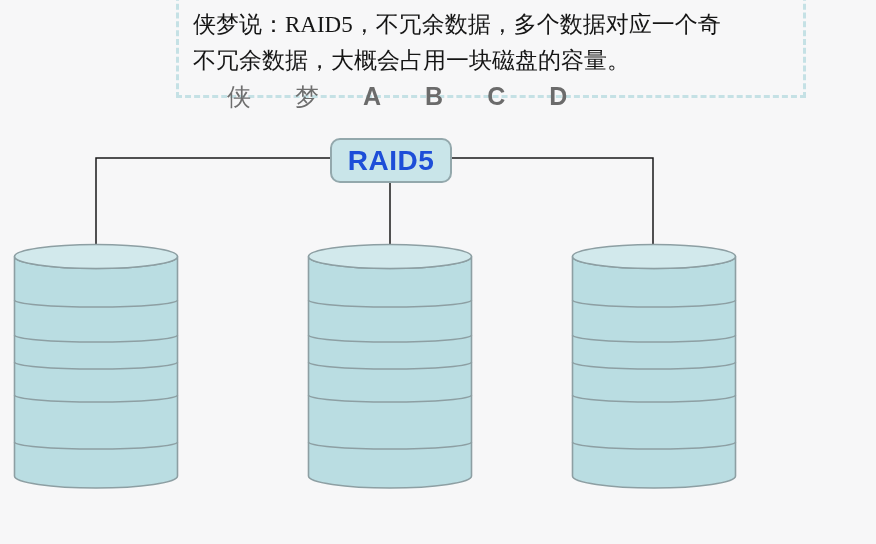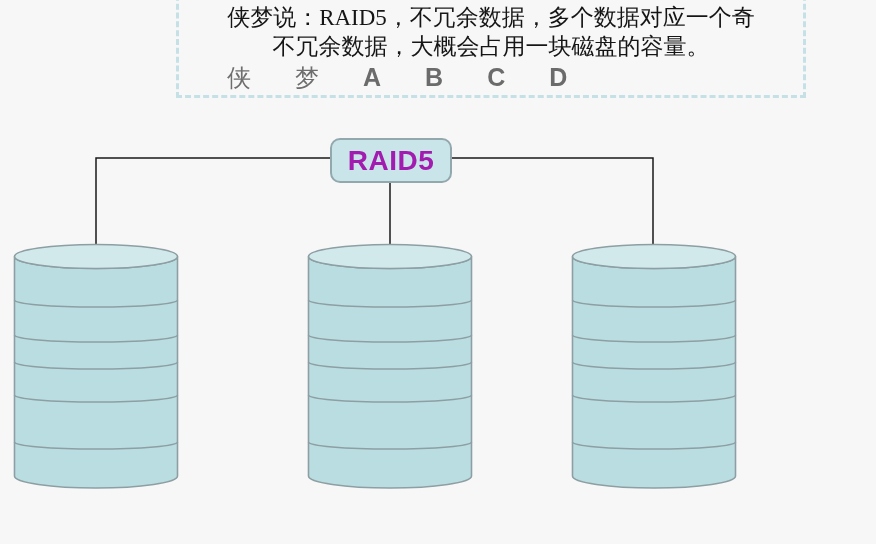--- a/index.html
+++ b/index.html
@@ -10,21 +10,21 @@
   }
   .canvas{position:relative;width:876px;height:544px;}
 
   
   .note-box{
     position:absolute;left:176px;top:-14px;width:630px;height:112px;
     box-sizing:border-box;border:3px dashed #c5e1e5;
     padding:14px 6px 0 6px;
   }
   .note-line{
-    margin:1px;text-align:center;
+    margin:8px;text-align:left;
     font-family:"Liberation Serif","DejaVu Serif",serif;
     font-size:23px;line-height:28px;color:#151515;
     white-space:nowrap;
   }
   .watermark{
     display:flex;align-items:baseline;gap:44px;
     padding-left:42px;margin-top:3px;
     color:#6e6e6e;
   }
   .watermark span{
@@ -37,21 +37,21 @@
   }
 
   
   .raid-node{
     position:absolute;left:330px;top:138px;width:122px;height:45px;
     box-sizing:border-box;
     background:#c9e5e9;border:2px solid #93a8ac;border-radius:10px;
     display:flex;align-items:center;justify-content:center;
   }
   .raid-node span{
-    font-weight:700;font-size:28px;color:#a21caf;letter-spacing:0.5px;
+    font-weight:700;font-size:28px;color:#1d4ed8;letter-spacing:0.5px;
   }
 
   
   .connectors{position:absolute;left:0;top:0;pointer-events:none;}
   .conn{fill:none;stroke:#1a1a1a;stroke-width:1.5;}
   .arrowhead{fill:none;stroke:#1a1a1a;stroke-width:1.7;}
 
   
   .disk{position:absolute;top:243px;}
   .disk-body{stroke:#8d9fa3;stroke-width:1.6;}

